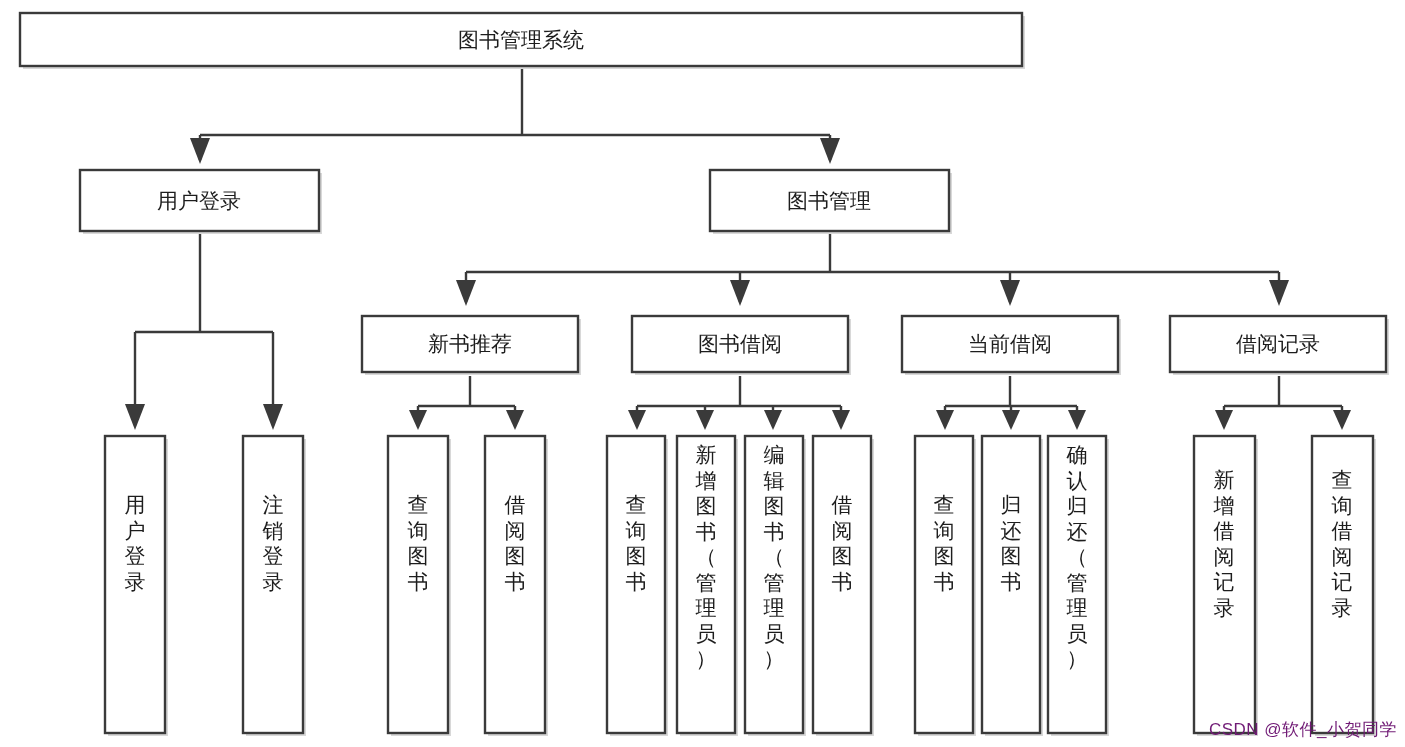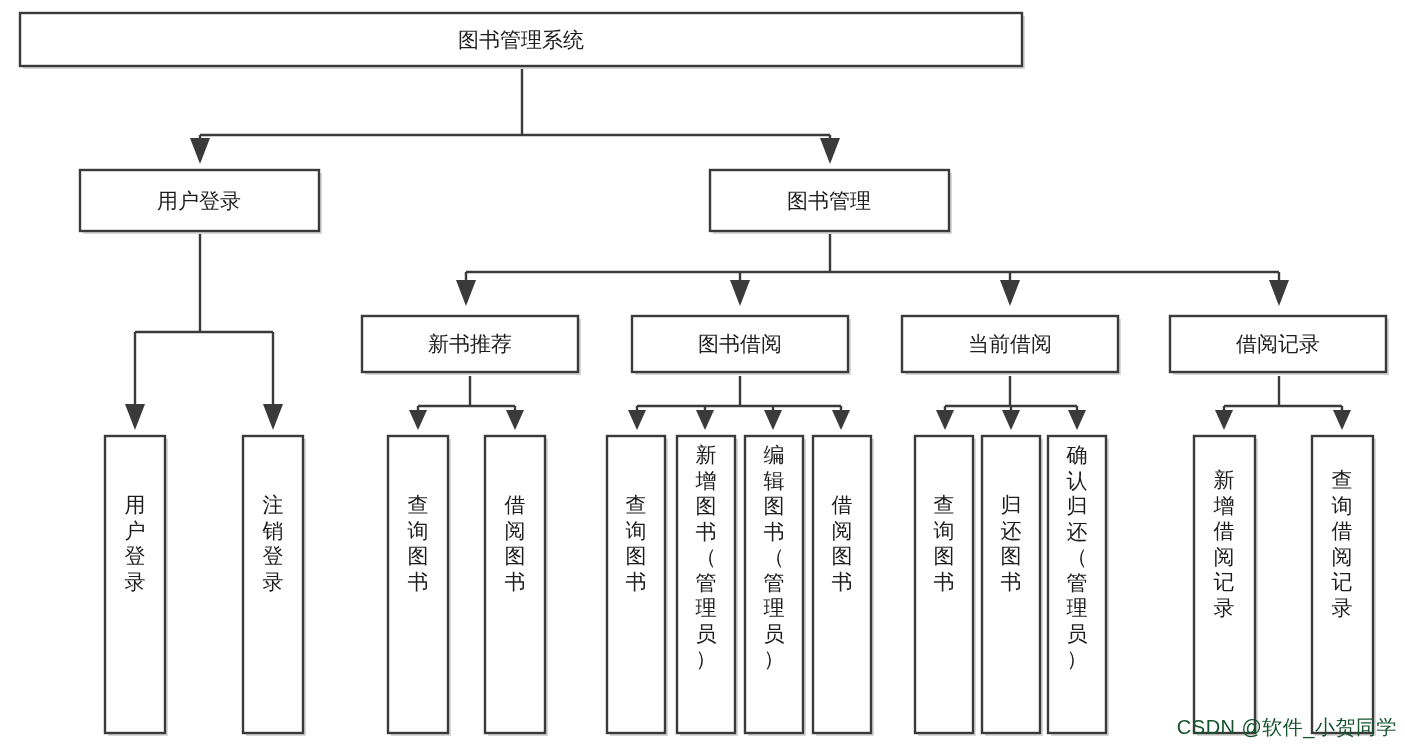--- a/index.html
+++ b/index.html
@@ -57,22 +57,22 @@
     font-family: "Liberation Sans", "DejaVu Sans", sans-serif;
     font-size: 21px;
     fill: #1d1d1d;
     text-anchor: middle;
   }
   .watermark {
     position: absolute;
     right: 8px;
     bottom: 6px;
     font-family: "Liberation Sans", "DejaVu Sans", sans-serif;
-    font-size: 20px;
-    color: #14532d;
+    font-size: 17px;
+    color: #701a75;
     letter-spacing: 0.5px;
     white-space: nowrap;
     pointer-events: none;
   }
 </style>
 </head>
 <body>
 
 <div id="diagram-root">
   <svg id="flow" viewBox="0 0 1405 747">

